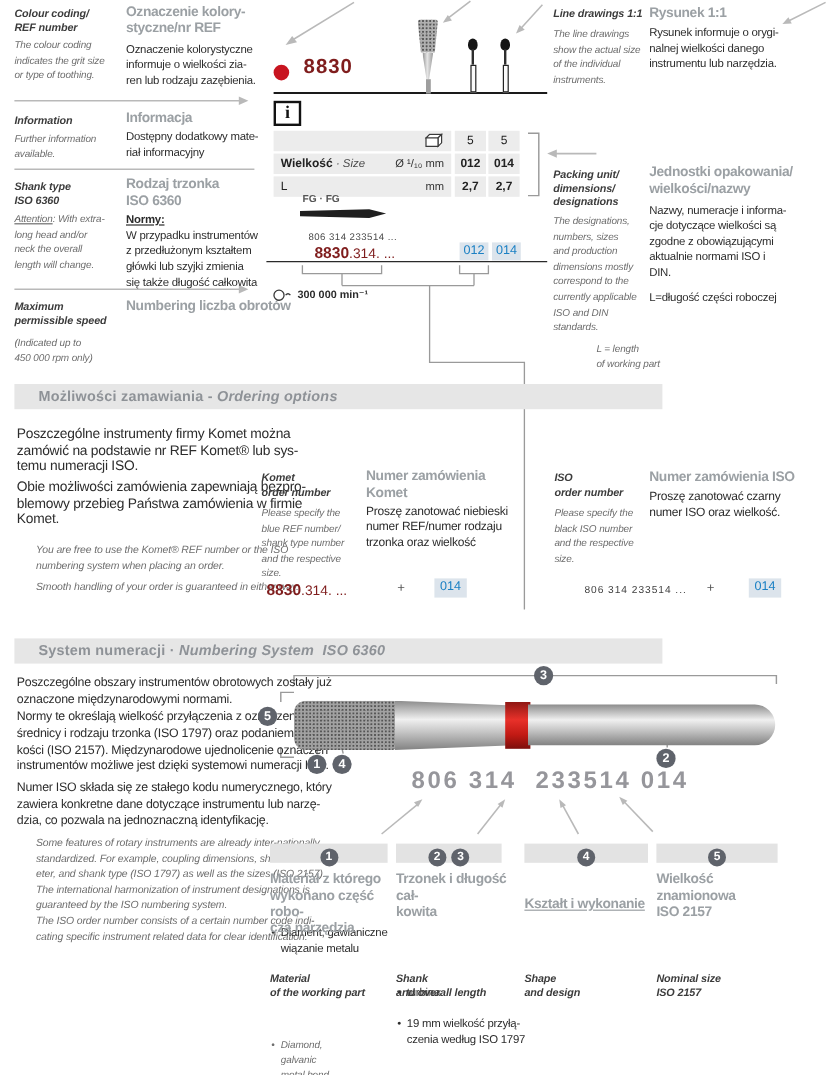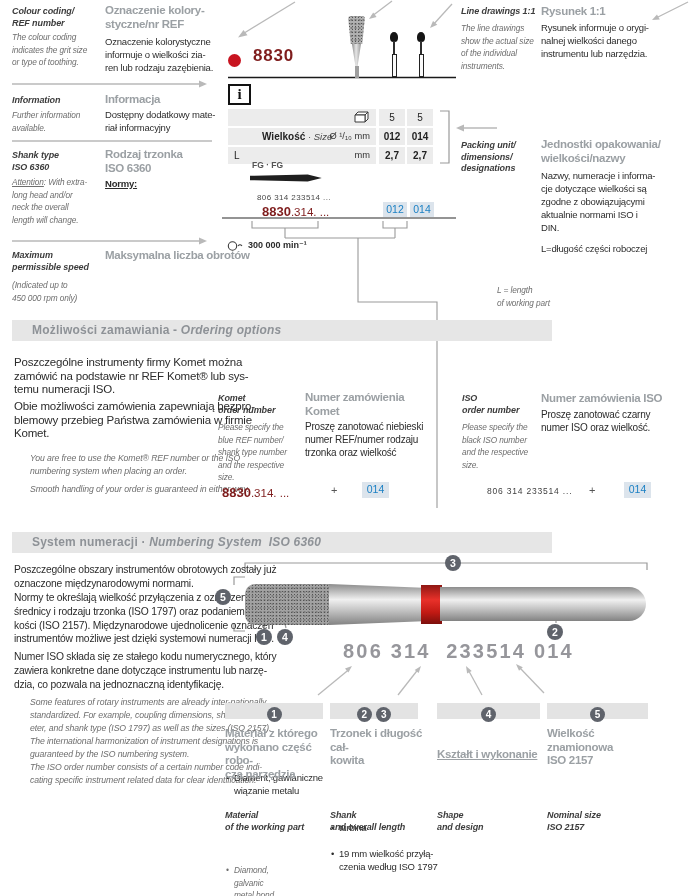--- a/index.html
+++ b/index.html
@@ -124,40 +124,52 @@
 
   <div class="abs enh pre" style="left:12px;top:150px;width:92px;">Shank type
 ISO 6360</div>
   <div class="abs ens pre" style="left:12px;top:176px;width:95px;"><span class="ul">Attention</span><span>: With extra-
 long head and/or
 neck the overall
 length will change.</span></div>
   <div class="abs plh pre" style="left:105px;top:148px;width:130px;">Rodzaj trzonka
 ISO 6360</div>
   <div class="abs plb ul" style="left:105px;top:177px;width:135px;font-weight:bold;">Normy:</div>
+  <div class="abs plb pre" style="left:105px;top:190px;width:135px;">W przypadku instrumentów
+z przedłużonym kształtem
+główki lub szyjki zmienia
+się także długość całkowita</div>
 
   <div class="abs enh pre" style="left:12px;top:250px;width:92px;">Maximum
 permissible speed</div>
   <div class="abs ens pre" style="left:12px;top:279px;width:95px;">(Indicated up to
 450 000 rpm only)</div>
-  <div class="abs plh" style="left:105px;top:249px;width:200px;">Maksymalna liczba obrotów</div>
+  <div class="abs plh" style="left:105px;top:249px;width:200px;">Numbering liczba obrotów</div>
 
   <div class="abs enh" style="left:461px;top:6px;width:90px;">Line drawings 1:1</div>
   <div class="abs ens pre" style="left:461px;top:22px;width:90px;">The line drawings
 show the actual size
 of the individual
 instruments.</div>
   <div class="abs plh" style="left:541px;top:5px;width:140px;">Rysunek 1:1</div>
   <div class="abs plb pre" style="left:541px;top:21px;width:140px;">Rysunek informuje o orygi-
 nalnej wielkości danego
 instrumentu lub narzędzia.</div>
 
   <div class="abs enh pre" style="left:461px;top:140px;width:90px;">Packing unit/
 dimensions/
 designations</div>
+  <div class="abs ens pre" style="left:461px;top:178px;width:90px;">The designations,
+numbers, sizes
+and production
+dimensions mostly
+correspond to the
+currently applicable
+ISO and DIN
+standards.</div>
   <div class="abs ens pre" style="left:461px;top:284px;width:90px;margin-left:36px;">L = length
 of working part</div>
   <div class="abs plh pre" style="left:541px;top:138px;width:145px;">Jednostki opakowania/
 wielkości/nazwy</div>
   <div class="abs plb pre" style="left:541px;top:169px;width:145px;">Nazwy, numeracje i informa-
 cje dotyczące wielkości są
 zgodne z obowiązującymi
 aktualnie normami ISO i
 DIN.</div>
   <div class="abs plb" style="left:541px;top:242px;width:145px;">L=długość części roboczej</div>
@@ -192,21 +204,21 @@
         <path d="M1 4 L4 1 H14 L11 4 Z"></path>
           <path d="M11 4 L14 1 V8 L11 11 Z"></path>
           <path d="M1 4 H11 V11 H1 Z"></path>
       </g>
     </svg>
   </div>
   <div class="cell vcell" style="left:379px;top:109px;width:26px;height:17px;">5</div>
   <div class="cell vcell" style="left:407px;top:109px;width:26px;height:17px;">5</div>
 
   <div class="cell" style="left:228px;top:128px;width:148px;height:17px;padding-left:6px;">
-    <span style="font-weight:bold;margin-left:28px;">Wielkość</span><span style="font-style:italic;color:#4a4a4a;font-size:9.5px;"> · Size</span>
+    <span style="font-weight:bold;">Wielkość</span><span style="font-style:italic;color:#4a4a4a;font-size:9.5px;"> · Size</span>
     <span style="position:absolute;right:6px;top:0;font-size:9.3px;color:#333;">Ø ¹/₁₀ mm</span>
   </div>
   <div class="cell vcell" style="left:379px;top:128px;width:26px;height:17px;font-weight:bold;">012</div>
   <div class="cell vcell" style="left:407px;top:128px;width:26px;height:17px;font-weight:bold;">014</div>
 
   <div class="cell" style="left:228px;top:147px;width:148px;height:17px;padding-left:6px;">
     <span>L</span>
     <span style="position:absolute;right:6px;top:0;font-size:9.3px;color:#333;">mm</span>
   </div>
   <div class="cell vcell" style="left:379px;top:147px;width:26px;height:17px;font-weight:bold;">2,7</div>

